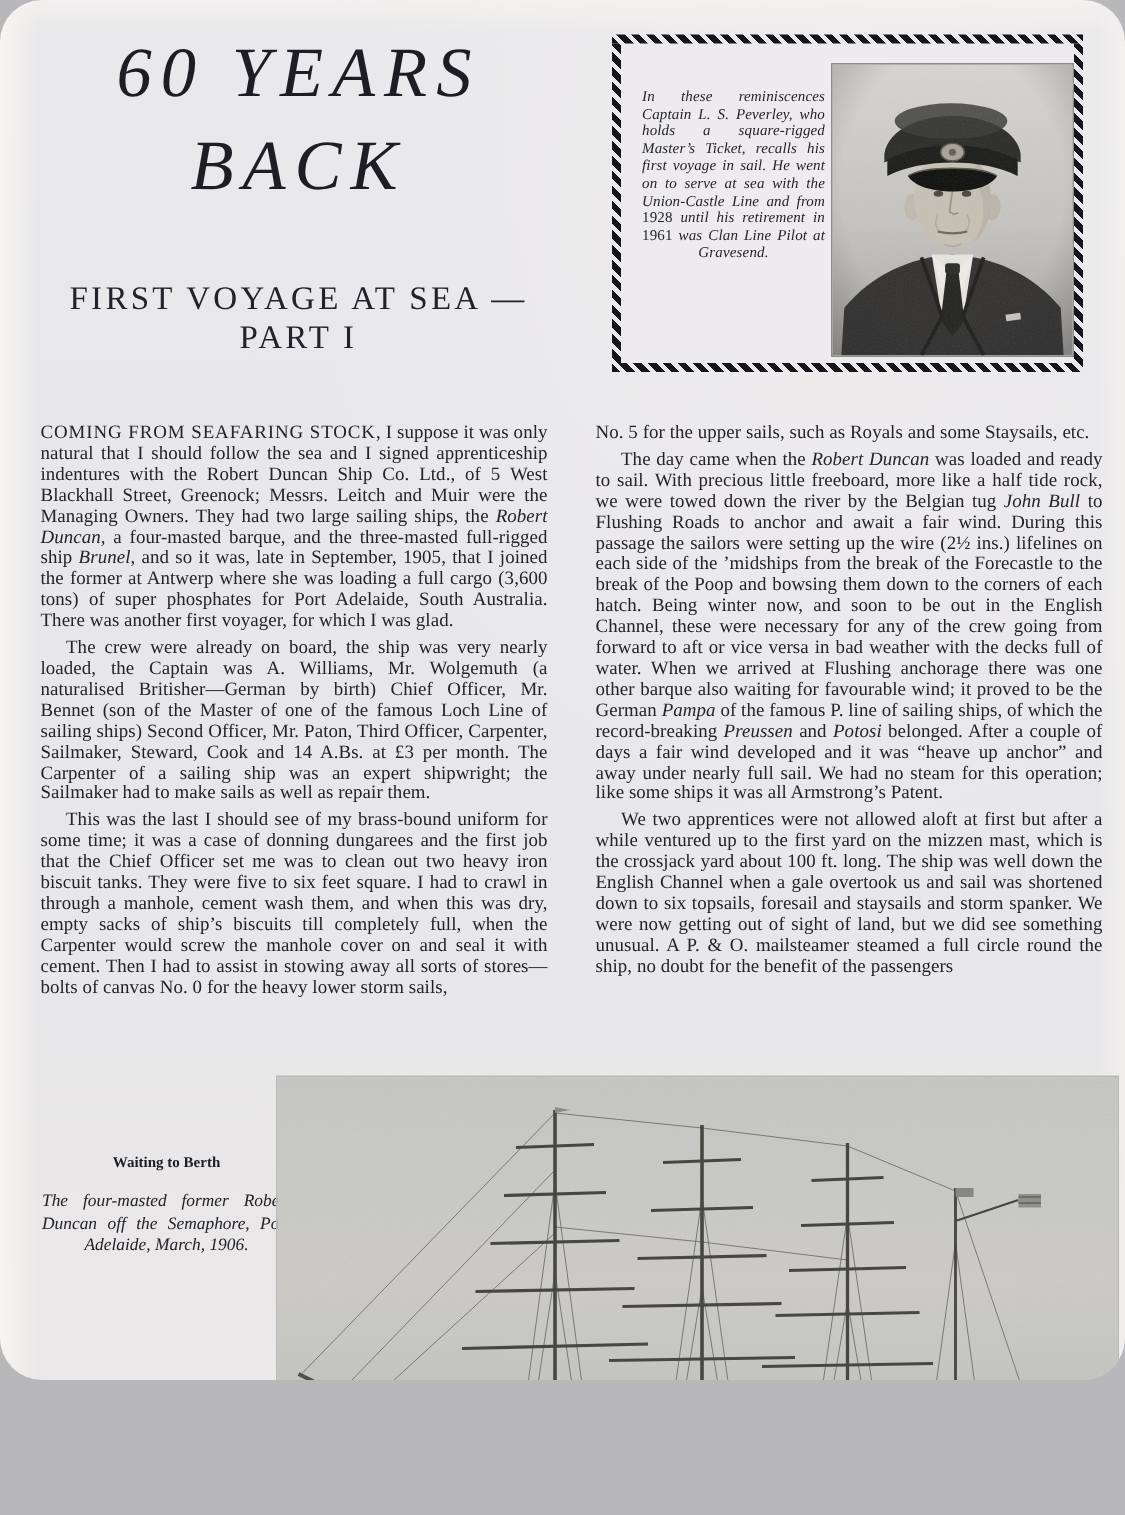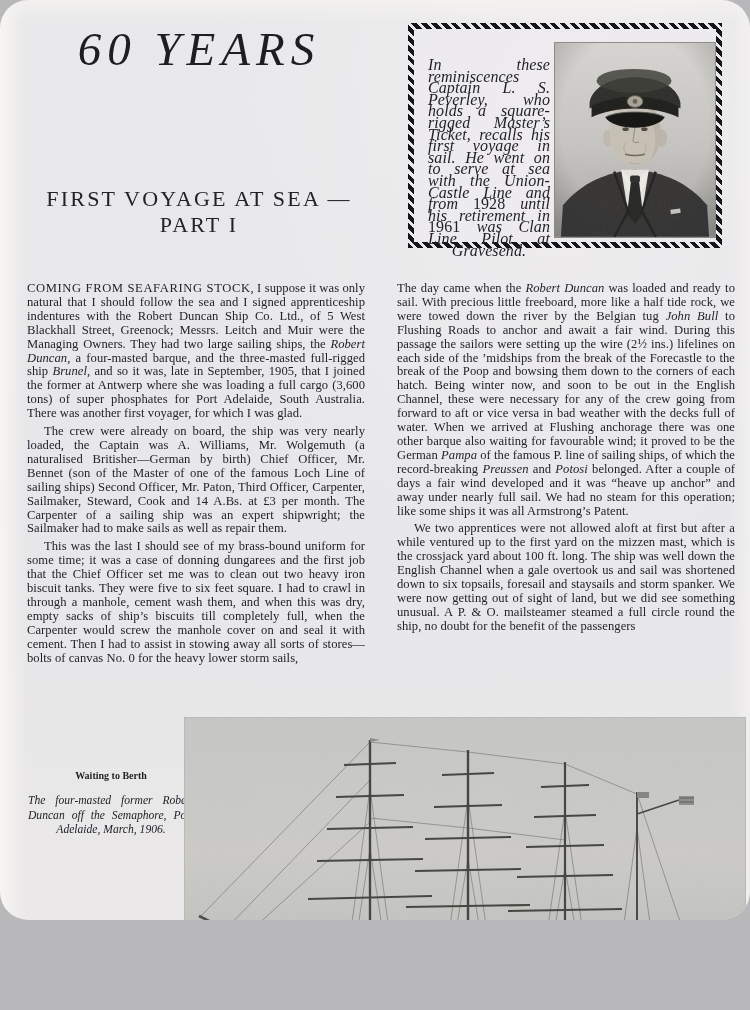--- a/index.html
+++ b/index.html
@@ -32,21 +32,21 @@
   
   .profile-box {
     position:absolute; left:408px; top:23px; width:314px; height:225px;
     border:6px solid #16161b;
     border-image:repeating-linear-gradient(45deg,#15151a 0 4px, #e9e8ec 4px 7px) 6;
     background:rgba(237,236,239,.45);
     display:flex; align-items:flex-start;
   }
   .profile-text {
     width:134px; margin:30px 4px 0 14px;
-    font-style:italic; font-size:16px; line-height:11.6px;
+    font-style:italic; font-size:10px; line-height:11.6px;
     text-align:justify; text-align-last:center; color:#1f1f27; letter-spacing:.1px;
   }
   .profile-text .rm { font-style:normal; }
   .portrait-frame {
     width:162px; height:196px; margin:13px 0 0 0;
     border:1px solid #8d8d88; background:#cfcdc9; flex:none;
   }
   .portrait-frame svg { display:block; width:100%; height:100%; }
 
   
@@ -76,20 +76,21 @@
   .edge-light{ position:absolute; left:0; top:1004px; width:750px; height:6px;
                background:linear-gradient(180deg,#f4f6f8,#c9d1d9); }
 </style>
 </head>
 <body>
 
 <div class="page">
 
   <header class="title-block">
     <div class="title-line">60 YEARS</div>
+    <div class="title-line">BACK</div>
   </header>
   <h2 class="subtitle">FIRST VOYAGE AT SEA — PART I</h2>
 
   <aside class="profile-box">
     <p class="profile-text">In these reminiscences Captain L. S. Peverley, who holds a square-rigged Master’s Ticket, recalls his first voyage in sail. He went on to serve at sea with the Union-Castle Line and from <span class="rm">1928</span> until his retirement in <span class="rm">1961</span> was Clan Line Pilot at Gravesend.</p>
     <div class="portrait-frame">
       <svg viewBox="0 0 162 196" role="img" aria-label="Portrait photograph of Captain L. S. Peverley wearing a master's peaked cap, white shirt, tie and dark uniform jacket">
         <defs>
           <linearGradient id="pbg" x1="0" y1="0" x2="0" y2="1">
             <stop offset="0" stop-color="#d8d6d2"></stop>
@@ -149,20 +150,21 @@
       </svg>
     </div>
   </aside>
 
   <section class="col col-left">
     <p><span class="lead-caps">COMING FROM SEAFARING STOCK</span>, I suppose it was only natural that I should follow the sea and I signed apprenticeship indentures with the Robert Duncan Ship Co. Ltd., of 5 West Blackhall Street, Greenock; Messrs. Leitch and Muir were the Managing Owners. They had two large sailing ships, the <i>Robert Duncan</i>, a four-masted barque, and the three-masted full-rigged ship <i>Brunel</i>, and so it was, late in September, 1905, that I joined the former at Antwerp where she was loading a full cargo (3,600 tons) of super phosphates for Port Adelaide, South Australia. There was another first voyager, for which I was glad.</p>
     <p>The crew were already on board, the ship was very nearly loaded, the Captain was A. Williams, Mr. Wolgemuth (a naturalised Britisher—German by birth) Chief Officer, Mr. Bennet (son of the Master of one of the famous Loch Line of sailing ships) Second Officer, Mr. Paton, Third Officer, Carpenter, Sailmaker, Steward, Cook and 14 A.Bs. at £3 per month. The Carpenter of a sailing ship was an expert shipwright; the Sailmaker had to make sails as well as repair them.</p>
     <p>This was the last I should see of my brass-bound uniform for some time; it was a case of donning dungarees and the first job that the Chief Officer set me was to clean out two heavy iron biscuit tanks. They were five to six feet square. I had to crawl in through a manhole, cement wash them, and when this was dry, empty sacks of ship’s biscuits till completely full, when the Carpenter would screw the manhole cover on and seal it with cement. Then I had to assist in stowing away all sorts of stores—bolts of canvas No. 0 for the heavy lower storm sails,</p>
   </section>
   <section class="col col-right">
+    <p>No. 5 for the upper sails, such as Royals and some Staysails, etc.</p>
     <p>The day came when the <i>Robert Duncan</i> was loaded and ready to sail. With precious little freeboard, more like a half tide rock, we were towed down the river by the Belgian tug <i>John Bull</i> to Flushing Roads to anchor and await a fair wind. During this passage the sailors were setting up the wire (2½ ins.) lifelines on each side of the ’midships from the break of the Forecastle to the break of the Poop and bowsing them down to the corners of each hatch. Being winter now, and soon to be out in the English Channel, these were necessary for any of the crew going from forward to aft or vice versa in bad weather with the decks full of water. When we arrived at Flushing anchorage there was one other barque also waiting for favourable wind; it proved to be the German <i>Pampa</i> of the famous P. line of sailing ships, of which the record-breaking <i>Preussen</i> and <i>Potosi</i> belonged. After a couple of days a fair wind developed and it was “heave up anchor” and away under nearly full sail. We had no steam for this operation; like some ships it was all Armstrong’s Patent.</p>
     <p>We two apprentices were not allowed aloft at first but after a while ventured up to the first yard on the mizzen mast, which is the crossjack yard about 100 ft. long. The ship was well down the English Channel when a gale overtook us and sail was shortened down to six topsails, foresail and staysails and storm spanker. We were now getting out of sight of land, but we did see something unusual. A P. &amp; O. mailsteamer steamed a full circle round the ship, no doubt for the benefit of the passengers</p>
   </section>
 
   <div class="caption">
     <div class="caption-title">Waiting to Berth</div>
     <div class="caption-body"><i>The four-masted former</i> Robert Duncan <i>off the Semaphore, Port Adelaide, March, 1906.</i></div>
   </div>
 
   <figure class="ship-photo">

